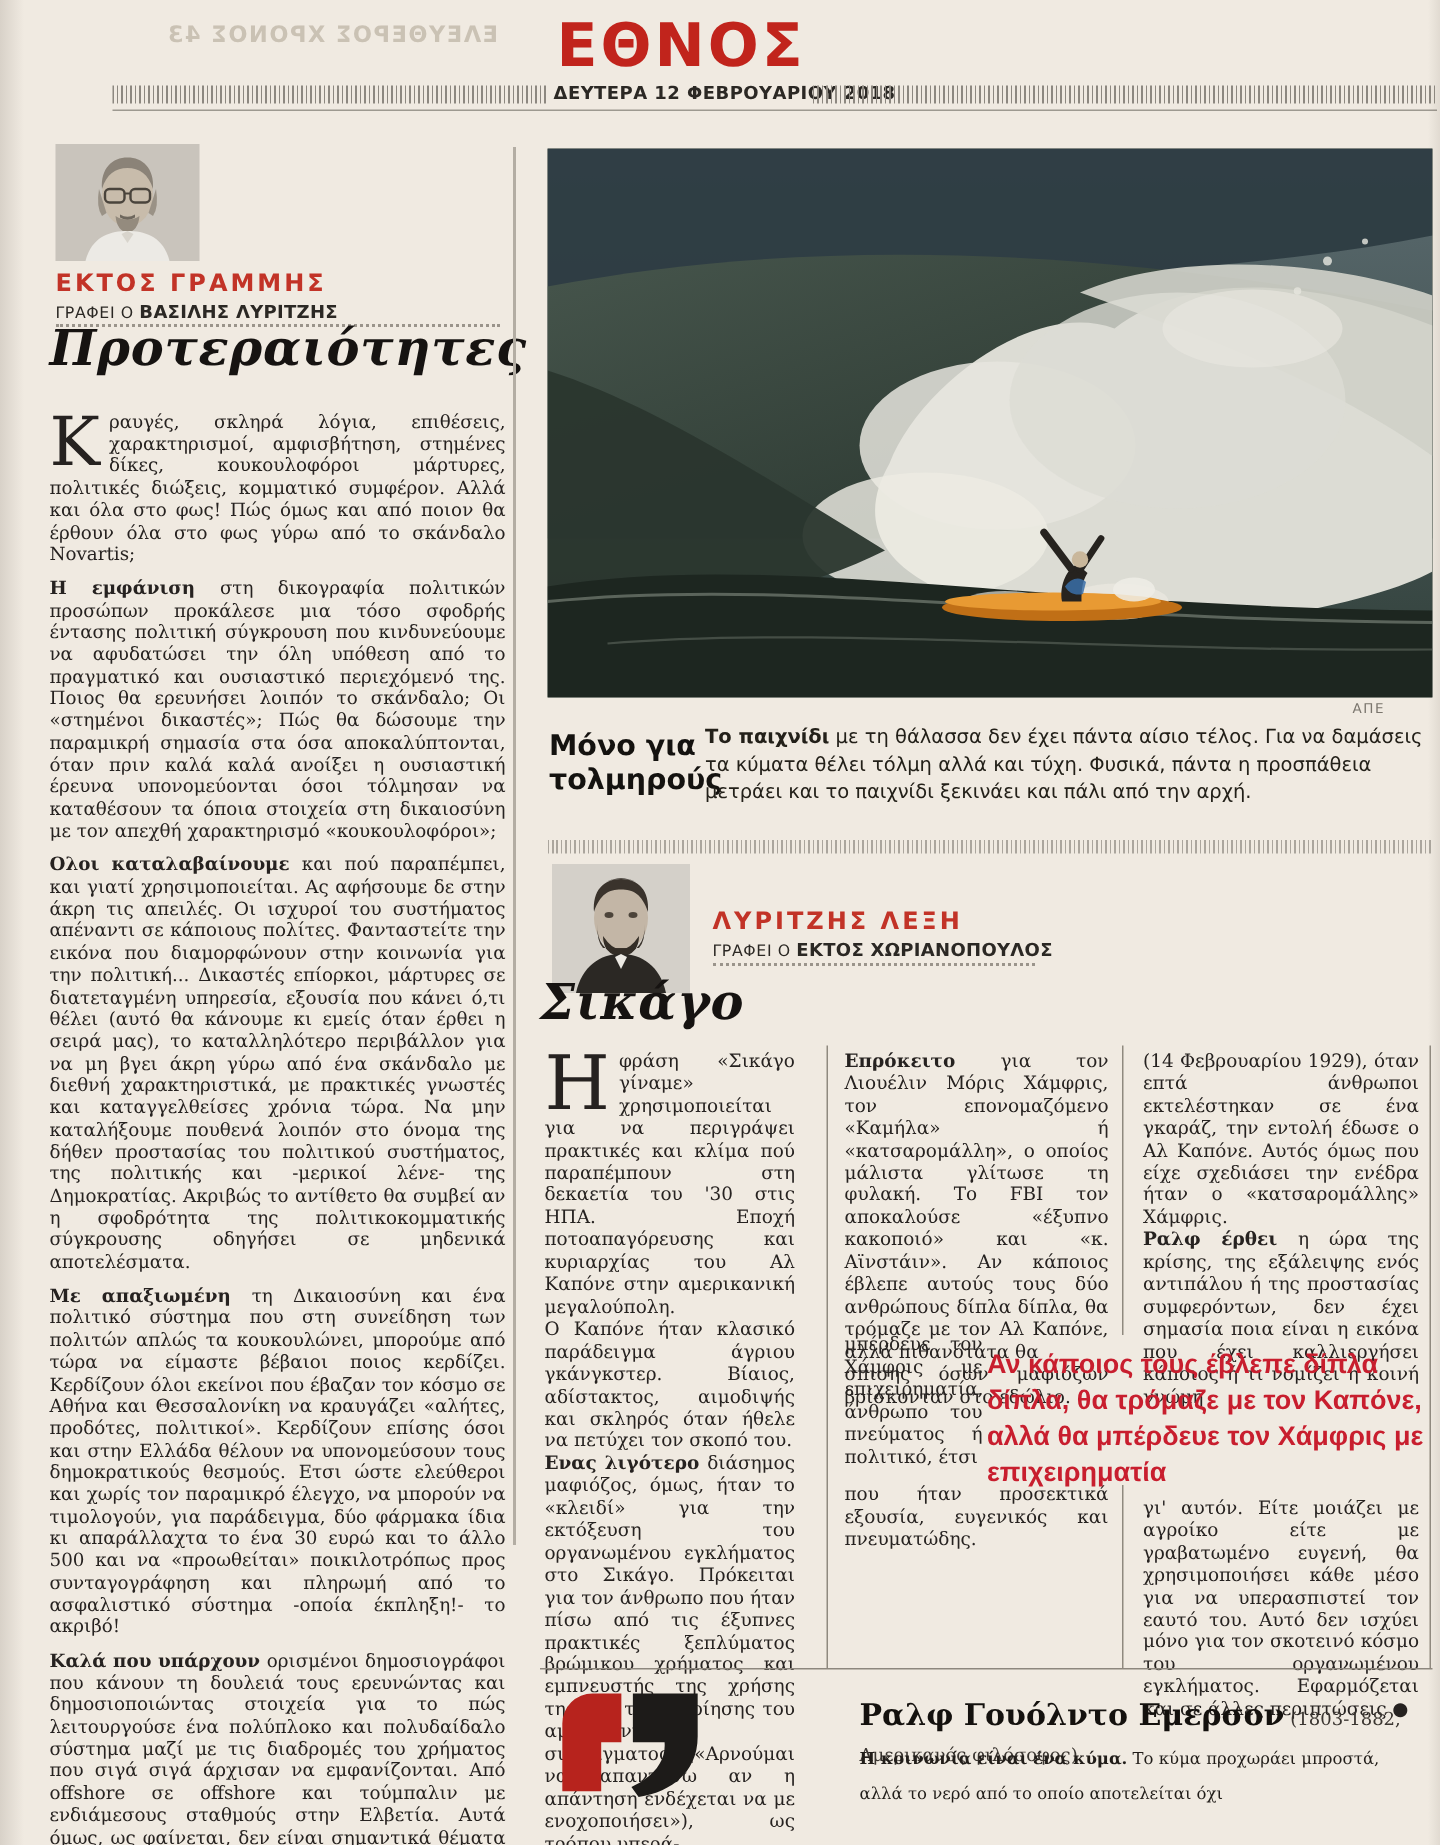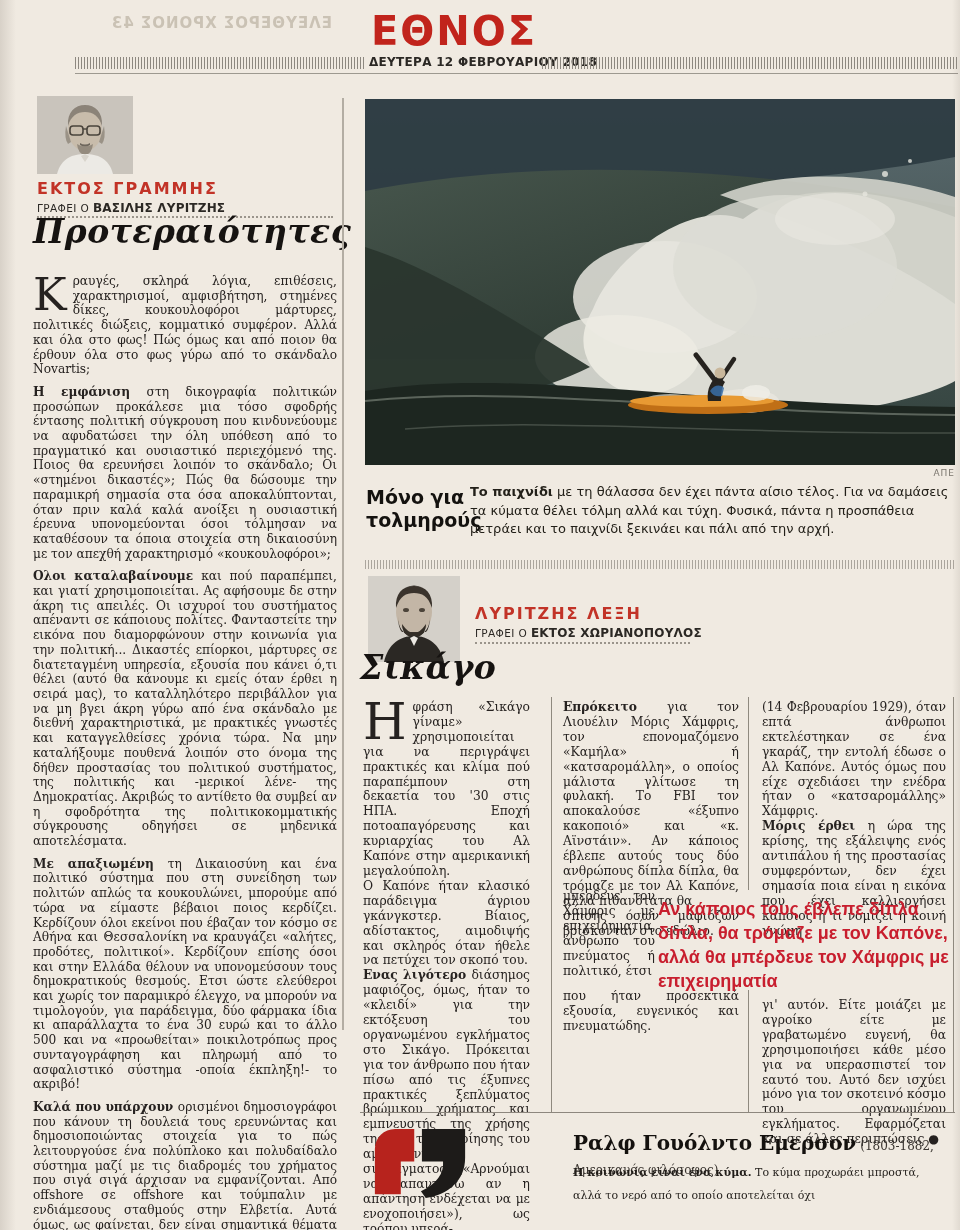--- a/index.html
+++ b/index.html
@@ -36,21 +36,21 @@
   .col{font-size:12.3px;line-height:14.9px;text-align:justify;color:#262220;}
   .col .para{margin:0;}
   .col .dropcap{float:left;font-size:50px;line-height:40px;padding:2px 6px 0 0;}
   .para .lead{font-weight:bold;}
 
   .v-rule{width:2px;background:#b3ada3;}
   .col-rule{width:1px;background:#8f897f;}
 
   
   .photo-frame{left:365px;top:99px;width:590px;height:366px;overflow:hidden;background:#3a463f;}
-  .credit{left:870px;top:468px;width:85px;text-align:right;font-family:"DejaVu Sans",sans-serif;
+  .credit{left:870px;top:468px;width:85px;text-align:center;font-family:"DejaVu Sans",sans-serif;
           font-size:9px;color:#7a756d;letter-spacing:1px;}
   .kicker{left:366px;top:486px;width:120px;font-family:"DejaVu Sans",sans-serif;font-weight:bold;
           font-size:19px;line-height:23px;color:#14120f;}
   .caption{left:470px;top:483px;width:486px;font-family:"DejaVu Sans",sans-serif;font-size:13px;
            line-height:18.6px;color:#232019;}
   .caption b{font-weight:bold;}
 
   .sep-2{left:365px;top:560px;width:590px;height:9px;opacity:.7;}
 
   
@@ -194,21 +194,21 @@
       <p class="para">σπισης όσων μαφιόζων βρίσκονταν στο εδώλιο.</p>
     </div>
   <div class="abs col" style="left:563px;top:889px;width:92px;">
       <p class="para">μπέρδευε τον Χάμφρις με επιχειρηματία, άνθρωπο του πνεύματος ή πολιτικό, έτσι</p>
     </div>
   <div class="abs col" style="left:563px;top:989px;width:176px;">
       <p class="para">που ήταν προσεκτικά εξουσία, ευγενικός και πνευματώδης.</p>
     </div>
   <div class="abs col" style="left:762px;top:700px;width:184px;">
       <p class="para">(14 Φεβρουαρίου 1929), όταν επτά άνθρωποι εκτελέστηκαν σε ένα γκαράζ, την εντολή έδωσε ο Αλ Καπόνε. Αυτός όμως που είχε σχεδιάσει την ενέδρα ήταν ο «κατσαρομάλλης» Χάμφρις.</p>
-      <p class="para"><b class="lead">Μόρις έρθει </b>η ώρα της κρίσης, της εξάλειψης ενός αντιπάλου ή της προστασίας συμφερόντων, δεν έχει σημασία ποια είναι η εικόνα που έχει καλλιεργήσει κάποιος ή τι νομίζει η κοινή γνώμη</p>
+      <p class="para"><b class="lead">Ραλφ έρθει </b>η ώρα της κρίσης, της εξάλειψης ενός αντιπάλου ή της προστασίας συμφερόντων, δεν έχει σημασία ποια είναι η εικόνα που έχει καλλιεργήσει κάποιος ή τι νομίζει η κοινή γνώμη</p>
     </div>
   <div class="abs pull-quote">Αν κάποιος τους έβλεπε δίπλα δίπλα, θα τρόμαζε με τον Καπόνε, αλλά θα μπέρδευε τον Χάμφρις με επιχειρηματία</div>
   <div class="abs col" style="left:762px;top:998px;width:184px;">
       <p class="para">γι' αυτόν. Είτε μοιάζει με αγροίκο είτε με γραβατωμένο ευγενή, θα χρησιμοποιήσει κάθε μέσο για να υπερασπιστεί τον εαυτό του. Αυτό δεν ισχύει μόνο για τον σκοτεινό κόσμο του οργανωμένου εγκλήματος. Εφαρμόζεται και σε άλλες περιπτώσεις ●</p>
     </div>
 
   <div class="abs col-rule" style="left:551px;top:697px;height:415px;"></div>
   <div class="abs col-rule" style="left:748px;top:697px;height:193px;"></div>
   <div class="abs col-rule" style="left:748px;top:990px;height:122px;"></div>
   <div class="abs col-rule" style="left:953px;top:697px;height:415px;"></div>

